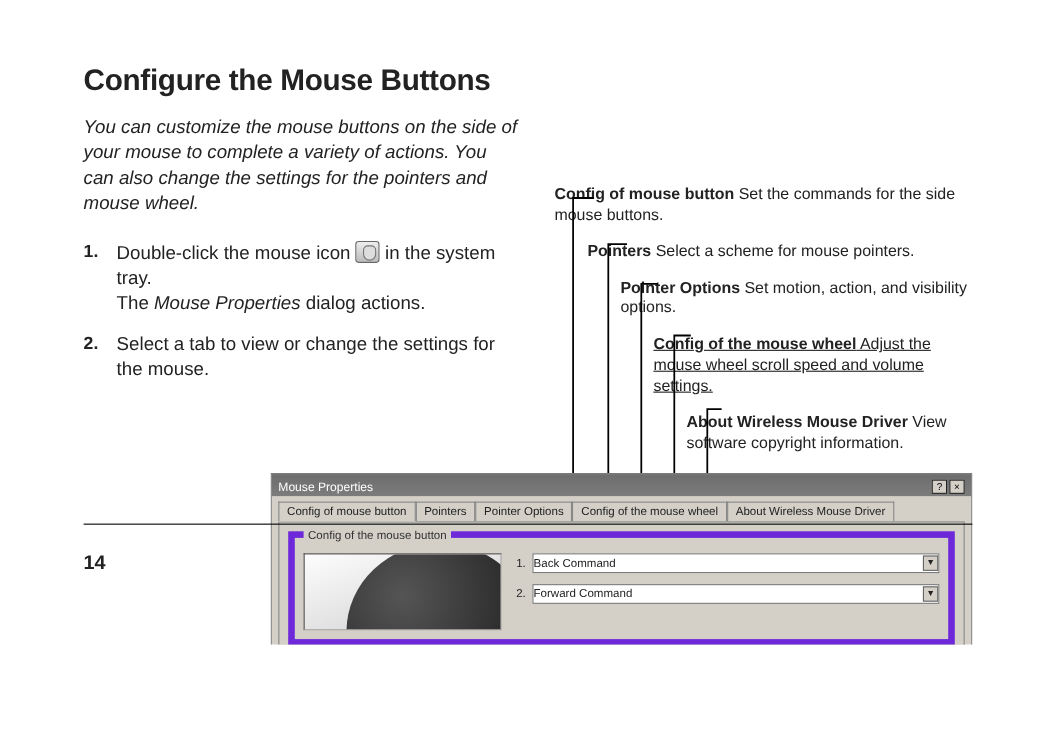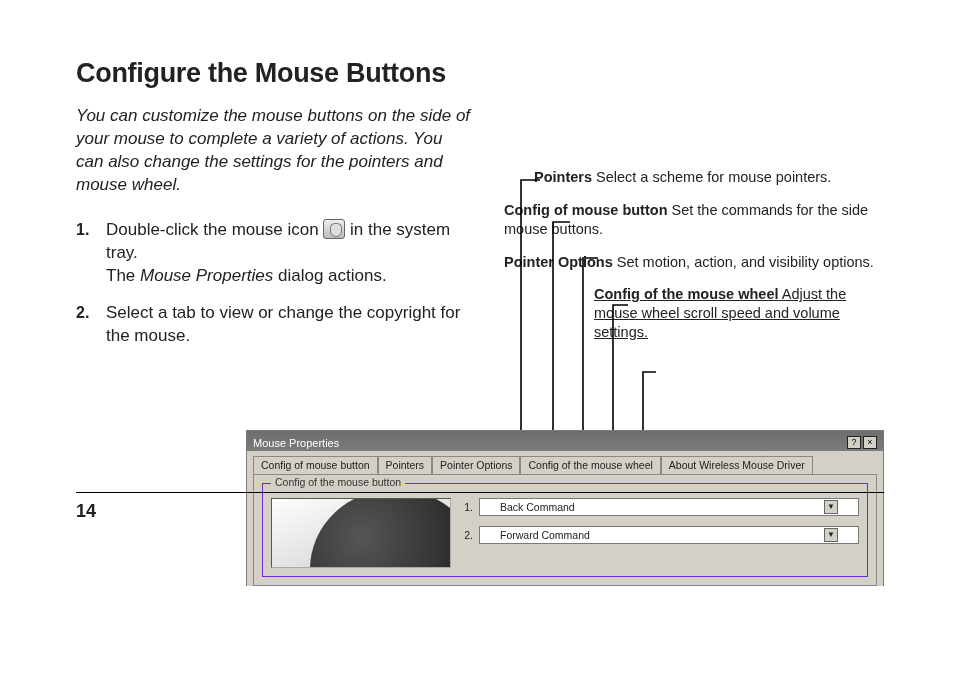--- a/index.html
+++ b/index.html
@@ -16,50 +16,50 @@
   .li-body { flex: 1; }
   .italic { font-style: italic; }
   .mouse-icon { display: inline-block; width: 22px; height: 20px; vertical-align: -4px; border: 1px solid #666; border-radius: 3px; background: linear-gradient(#eee,#bbb); position: relative; }
   .mouse-icon::after { content:""; position:absolute; left:6px; top:3px; width:10px; height:12px; border:1px solid #777; border-radius: 6px 6px 8px 8px; background:#ddd; }
 
   
   .callout { font-size: 14.5px; line-height: 1.3; margin-bottom: 14px; }
   .callout b { font-weight: 800; }
   .co-1 { margin-left: 0; }
   .co-2 { margin-left: 30px; }
-  .co-3 { }
+  .co-3 { margin-left: 60px; }
   .co-4 { margin-left: 90px; text-decoration: underline; }
   .co-5 { margin-left: 120px; }
 
   
   .dialog-wrap { position: absolute; left: 246px; top: 430px; width: 638px; height: 156px; overflow: hidden; }
   .dialog { width: 100%; border: 1px solid #7a7a7a; background: #d4d0c8; font-family: Tahoma, Arial, sans-serif; }
   .titlebar { height: 20px; background: linear-gradient(#6d6d6d,#7c7c7c); color: #fff; font-size: 11px; padding: 3px 6px 0 6px; display: flex; justify-content: space-between; align-items: center; }
   .titlebar-btns { display: flex; gap: 2px; }
   .tbtn { width: 14px; height: 13px; background: #d4d0c8; border: 1px solid #222; font-size: 9px; line-height: 11px; text-align: center; color: #000; }
   .tabs { display: flex; padding: 5px 6px 0 6px; gap: 0; font-size: 10.5px; }
   .tab { border: 1px solid #888; border-bottom: none; background: #d4d0c8; padding: 2px 7px; position: relative; white-space: nowrap; }
   .tab.active { background: #d4d0c8; border-bottom: 1px solid #d4d0c8; z-index: 2; }
   .panel { border: 1px solid #888; margin: 0 6px 6px 6px; background: #d4d0c8; padding: 8px; min-height: 110px; position: relative; }
-  .fieldset { border: 1px solid #6d28d9; border-radius: 0; padding: 14px 8px 8px 8px; position: relative; }
+  .fieldset { border: 6px solid #6d28d9; border-radius: 0; padding: 14px 8px 8px 8px; position: relative; }
   .fieldset-label { position: absolute; top: -8px; left: 8px; background: #d4d0c8; padding: 0 4px; font-size: 10.5px; color: #333; }
   .fieldset-inner { display: flex; gap: 10px; align-items: flex-start; }
   .mouse-thumb { width: 180px; height: 70px; border: 1px inset #aaa; background: linear-gradient(160deg,#fdfdfd,#ccc); position:relative; overflow:hidden; }
   .mouse-thumb::after { content:""; position:absolute; right:-30px; top:-10px; width:170px; height:160px; border-radius:50%; background:radial-gradient(circle at 30% 30%, #555, #111); }
   .selects { flex: 1; font-size: 10.5px; }
   .sel-row { display: flex; align-items: center; gap: 6px; margin-bottom: 10px; }
   .sel-row .n { width: 12px; text-align: right; }
-  .sel { flex: 1; height: 18px; border: 1px solid #7a7a7a; background: #fff; font-size: 10.5px; padding: 1px 20px; display: flex; justify-content: space-between; align-items: center; }
+  .sel { flex: 1; height: 18px; border: 1px solid #7a7a7a; background: #fff; font-size: 10.5px; padding: 1px 0; display: flex; justify-content: space-between; align-items: center; }
   .sel .arrow { width: 14px; height: 14px; background: #d4d0c8; border: 1px solid #666; font-size: 8px; text-align: center; line-height: 12px; }
 
   
   .leaders { position: absolute; left: 0; top: 0; pointer-events: none; }
 
   
-  .footer { position: absolute; left: 76px; bottom: 30px; right: 70px; border-top: 0.5px solid #000; display: flex; justify-content: space-between; padding-top: 8px; font-size: 18px; }
+  .footer { position: absolute; left: 76px; bottom: 30px; right: 70px; border-top: 0.5px solid #000; display: flex; justify-content: space-between; padding-top: 24px; font-size: 18px; }
   .pg { font-weight: 800; }
   .book { font-style: italic; }
 </style>
 </head>
 <body>
 
 <div class="page">
 
   <div class="col-left">
     <h1>Configure the Mouse Buttons</h1>
@@ -69,30 +69,31 @@
         <span class="num">1.</span>
         <span class="li-body">
           <span>Double-click the mouse icon </span>
           <span class="mouse-icon"></span>
           <span> in the system tray.</span><br>
           <span>The </span><span class="italic">Mouse Properties</span><span> dialog actions.</span>
         </span>
       </li>
       <li>
         <span class="num">2.</span>
-        <span class="li-body">Select a tab to view or change the copyright for the mouse.</span>
+        <span class="li-body">Select a tab to view or change the settings for the mouse.</span>
       </li>
     </ol>
   </div>
 
   <div class="col-right">
+    <div class="callout co-1"><b>Config of mouse button</b><span>    Set the commands for the side mouse buttons.</span></div>
     <div class="callout co-2"><b>Pointers</b><span>    Select a scheme for mouse pointers.</span></div>
-    <div class="callout co-1"><b>Config of mouse button</b><span>    Set the commands for the side mouse buttons.</span></div>
     <div class="callout co-3"><b>Pointer Options</b><span>    Set motion, action, and visibility options.</span></div>
     <div class="callout co-4"><b>Config of the mouse wheel</b><span>    Adjust the mouse wheel scroll speed and volume settings.</span></div>
+    <div class="callout co-5"><b>About Wireless Mouse Driver</b><span>    View software copyright information.</span></div>
   </div>
 
   <svg class="leaders" width="954" height="682">
     <defs>
       <marker id="ah" markerWidth="8" markerHeight="8" refX="4" refY="4" orient="auto">
         <path d="M0,0 L8,4 L0,8 Z" fill="#000"></path>
       </marker>
     </defs>
     <g stroke="#000" stroke-width="1.6" fill="none">
       <path d="M540,180 L521,180 L521,455" marker-end="url(#ah)"></path>

